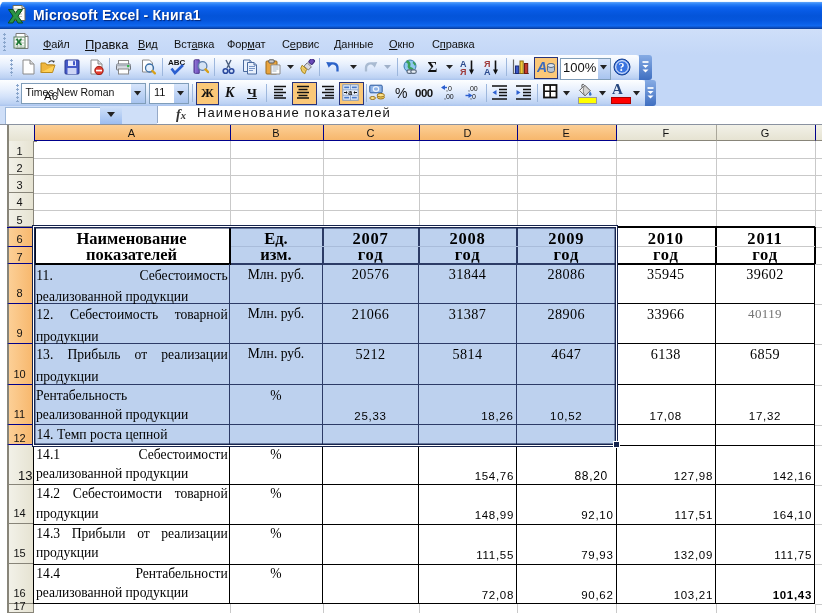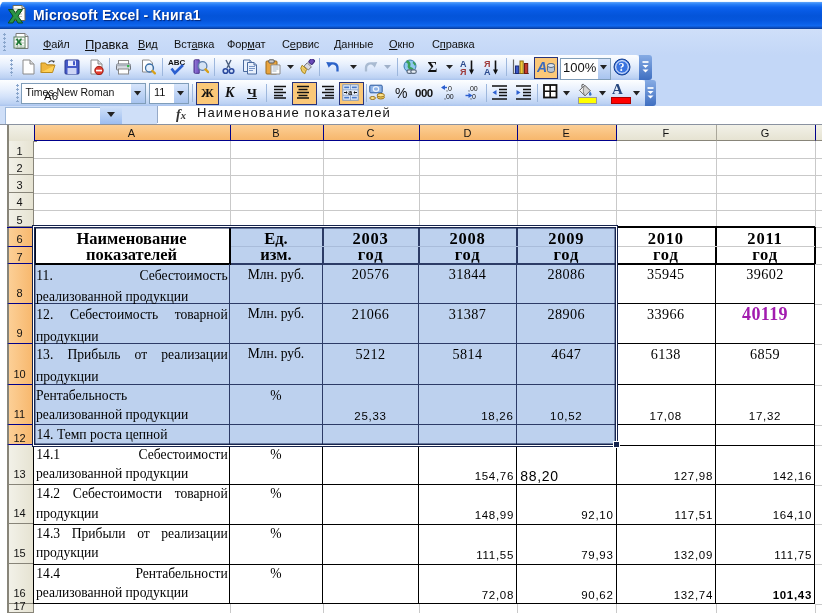--- a/index.html
+++ b/index.html
@@ -332,21 +332,21 @@
 <div class="a" style="left:6.5px;top:286.5px;width:26px;text-align:center;font-size:11px;color:#111">8</div>
 <div class="a" style="left:6.5px;top:303.5px;width:27px;height:40.0px;background:linear-gradient(90deg,#fccf96,#f7b76c);border-left:2px solid #888579;border-right:1.5px solid #00008b;border-bottom:1px solid #00008b;box-sizing:border-box"></div>
 <div class="a" style="left:6.5px;top:326.5px;width:26px;text-align:center;font-size:11px;color:#111">9</div>
 <div class="a" style="left:6.5px;top:343.5px;width:27px;height:41.0px;background:linear-gradient(90deg,#fccf96,#f7b76c);border-left:2px solid #888579;border-right:1.5px solid #00008b;border-bottom:1px solid #00008b;box-sizing:border-box"></div>
 <div class="a" style="left:6.5px;top:367.5px;width:26px;text-align:center;font-size:11px;color:#111">10</div>
 <div class="a" style="left:6.5px;top:384.5px;width:27px;height:40.0px;background:linear-gradient(90deg,#fccf96,#f7b76c);border-left:2px solid #888579;border-right:1.5px solid #00008b;border-bottom:1px solid #00008b;box-sizing:border-box"></div>
 <div class="a" style="left:6.5px;top:407.5px;width:26px;text-align:center;font-size:11px;color:#111">11</div>
 <div class="a" style="left:6.5px;top:424.5px;width:27px;height:20.5px;background:linear-gradient(90deg,#fccf96,#f7b76c);border-left:2px solid #888579;border-right:1.5px solid #00008b;border-bottom:1px solid #00008b;box-sizing:border-box"></div>
 <div class="a" style="left:6.5px;top:431.5px;width:26px;text-align:center;font-size:11px;color:#111">12</div>
 <div class="a" style="left:6.5px;top:445px;width:27px;height:39.5px;background:linear-gradient(90deg,#f2f1e8,#e6e3d2);border-left:2px solid #888579;border-right:1px solid #888579;border-bottom:1px solid #888579;box-sizing:border-box"></div>
-<div class="a" style="left:6.5px;top:467.5px;width:26px;text-align:center;font-size:11px;color:#111">13</div>
+<div class="a" style="left:6.5px;top:467.5px;width:26px;text-align:right;font-size:13px;color:#111">13</div>
 <div class="a" style="left:6.5px;top:484.5px;width:27px;height:39.5px;background:linear-gradient(90deg,#f2f1e8,#e6e3d2);border-left:2px solid #888579;border-right:1px solid #888579;border-bottom:1px solid #888579;box-sizing:border-box"></div>
 <div class="a" style="left:6.5px;top:507px;width:26px;text-align:center;font-size:11px;color:#111">14</div>
 <div class="a" style="left:6.5px;top:524px;width:27px;height:40px;background:linear-gradient(90deg,#f2f1e8,#e6e3d2);border-left:2px solid #888579;border-right:1px solid #888579;border-bottom:1px solid #888579;box-sizing:border-box"></div>
 <div class="a" style="left:6.5px;top:547px;width:26px;text-align:center;font-size:11px;color:#111">15</div>
 <div class="a" style="left:6.5px;top:564px;width:27px;height:39.5px;background:linear-gradient(90deg,#f2f1e8,#e6e3d2);border-left:2px solid #888579;border-right:1px solid #888579;border-bottom:1px solid #888579;box-sizing:border-box"></div>
 <div class="a" style="left:6.5px;top:586.5px;width:26px;text-align:center;font-size:11px;color:#111">16</div>
 <div class="a" style="left:6.5px;top:603.5px;width:27px;height:9.5px;background:linear-gradient(90deg,#f2f1e8,#e6e3d2);border-left:2px solid #888579;border-right:1px solid #888579;border-bottom:1px solid #888579;box-sizing:border-box"></div>
 <div class="a" style="left:6.5px;top:599.5px;width:26px;text-align:center;font-size:11px;color:#111">17</div>
 <div class="a" style="left:615.5px;top:124.5px;width:1.5px;height:16.5px;background:#00008b"></div>
 <div class="a" style="left:6.5px;top:226.5px;width:27px;height:1.5px;background:#00008b"></div>
@@ -419,21 +419,21 @@
 <div class="a" style="left:33.5px;top:523.5px;width:781.0px;height:1px;background:#000"></div>
 <div class="a" style="left:33.5px;top:563.5px;width:781.0px;height:1px;background:#000"></div>
 <div class="a" style="left:33.5px;top:603.0px;width:781.0px;height:1px;background:#000"></div>
 <div class="a" style="left:616px;top:444.5px;width:198.5px;height:1px;background:#000"></div>
 <div class="a" style="left:32px;top:225px;width:586px;height:221.5px;border:1.3px solid #16244e;box-shadow:inset 0 0 0 1px #fff,inset 0 0 0 2.4px #16244e;box-sizing:border-box"></div>
 <div class="a" style="left:612.5px;top:440.5px;width:7px;height:7px;background:#16244e;border:1px solid #fff;box-sizing:border-box"></div>
 <div class="a" style="left:36.5px;top:230.5px;width:190.0px;line-height:16.5px;font-family:'Liberation Serif',serif;font-size:16.5px;font-weight:bold;text-align:center;color:#000;white-space:nowrap;letter-spacing:0px">Наименование</div>
 <div class="a" style="left:36.5px;top:246.9px;width:190.0px;line-height:16.5px;font-family:'Liberation Serif',serif;font-size:16.5px;font-weight:bold;text-align:center;color:#000;white-space:nowrap;letter-spacing:0px">показателей</div>
 <div class="a" style="left:232.5px;top:230.5px;width:87.0px;line-height:16.5px;font-family:'Liberation Serif',serif;font-size:16.5px;font-weight:bold;text-align:center;color:#000;white-space:nowrap;letter-spacing:0px">Ед.</div>
 <div class="a" style="left:232.5px;top:246.9px;width:87.0px;line-height:16.5px;font-family:'Liberation Serif',serif;font-size:16.5px;font-weight:bold;text-align:center;color:#000;white-space:nowrap;letter-spacing:0px">изм.</div>
-<div class="a" style="left:325.5px;top:230.5px;width:90.0px;line-height:16.5px;font-family:'Liberation Serif',serif;font-size:16.5px;font-weight:bold;text-align:center;color:#000;white-space:nowrap;letter-spacing:0.8px">2003</div>
+<div class="a" style="left:325.5px;top:230.5px;width:90.0px;line-height:16.5px;font-family:'Liberation Serif',serif;font-size:16.5px;font-weight:bold;text-align:center;color:#000;white-space:nowrap;letter-spacing:0.8px">2007</div>
 <div class="a" style="left:325.5px;top:246.9px;width:90.0px;line-height:16.5px;font-family:'Liberation Serif',serif;font-size:16.5px;font-weight:bold;text-align:center;color:#000;white-space:nowrap;letter-spacing:0.8px">год</div>
 <div class="a" style="left:421.5px;top:230.5px;width:92.0px;line-height:16.5px;font-family:'Liberation Serif',serif;font-size:16.5px;font-weight:bold;text-align:center;color:#000;white-space:nowrap;letter-spacing:0.8px">2008</div>
 <div class="a" style="left:421.5px;top:246.9px;width:92.0px;line-height:16.5px;font-family:'Liberation Serif',serif;font-size:16.5px;font-weight:bold;text-align:center;color:#000;white-space:nowrap;letter-spacing:0.8px">год</div>
 <div class="a" style="left:519.5px;top:230.5px;width:93.5px;line-height:16.5px;font-family:'Liberation Serif',serif;font-size:16.5px;font-weight:bold;text-align:center;color:#000;white-space:nowrap;letter-spacing:0.8px">2009</div>
 <div class="a" style="left:519.5px;top:246.9px;width:93.5px;line-height:16.5px;font-family:'Liberation Serif',serif;font-size:16.5px;font-weight:bold;text-align:center;color:#000;white-space:nowrap;letter-spacing:0.8px">год</div>
 <div class="a" style="left:619px;top:230.5px;width:93.5px;line-height:16.5px;font-family:'Liberation Serif',serif;font-size:16.5px;font-weight:bold;text-align:center;color:#000;white-space:nowrap;letter-spacing:0.8px">2010</div>
 <div class="a" style="left:619px;top:246.9px;width:93.5px;line-height:16.5px;font-family:'Liberation Serif',serif;font-size:16.5px;font-weight:bold;text-align:center;color:#000;white-space:nowrap;letter-spacing:0.8px">год</div>
 <div class="a" style="left:718.5px;top:230.5px;width:93.0px;line-height:16.5px;font-family:'Liberation Serif',serif;font-size:16.5px;font-weight:bold;text-align:center;color:#000;white-space:nowrap;letter-spacing:0.8px">2011</div>
 <div class="a" style="left:718.5px;top:246.9px;width:93.0px;line-height:16.5px;font-family:'Liberation Serif',serif;font-size:16.5px;font-weight:bold;text-align:center;color:#000;white-space:nowrap;letter-spacing:0.8px">год</div>
 <div class="a ser" style="left:36.3px;top:268.9px;width:191.4px;line-height:13.6px;font-size:13.6px;display:flex;justify-content:space-between;color:#000">
@@ -451,21 +451,21 @@
     <span>12.</span>
     <span>Себестоимость</span>
     <span>товарной</span>
   </div>
 <div class="a" style="left:36.0px;top:329.7px;width:193.5px;line-height:13.6px;font-family:'Liberation Serif',serif;font-size:13.6px;font-weight:normal;text-align:left;color:#000;white-space:nowrap;letter-spacing:0px">продукции</div>
 <div class="a" style="left:232.5px;top:307.4px;width:87.0px;line-height:13.6px;font-family:'Liberation Serif',serif;font-size:13.6px;font-weight:normal;text-align:center;color:#000;white-space:nowrap;letter-spacing:0px">Млн. руб.</div>
 <div class="a" style="left:325.5px;top:306.9px;width:90.0px;line-height:14.2px;font-family:'Liberation Serif',serif;font-size:14.2px;font-weight:normal;text-align:center;color:#000;white-space:nowrap;letter-spacing:0.4px">21066</div>
 <div class="a" style="left:421.5px;top:306.9px;width:92.0px;line-height:14.2px;font-family:'Liberation Serif',serif;font-size:14.2px;font-weight:normal;text-align:center;color:#000;white-space:nowrap;letter-spacing:0.4px">31387</div>
 <div class="a" style="left:519.5px;top:306.9px;width:93.5px;line-height:14.2px;font-family:'Liberation Serif',serif;font-size:14.2px;font-weight:normal;text-align:center;color:#000;white-space:nowrap;letter-spacing:0.4px">28906</div>
 <div class="a" style="left:619px;top:306.9px;width:93.5px;line-height:14.2px;font-family:'Liberation Serif',serif;font-size:14.2px;font-weight:normal;text-align:center;color:#000;white-space:nowrap;letter-spacing:0.4px">33966</div>
-<div class="a" style="left:718.5px;top:306.9px;width:93.0px;line-height:14.2px;font-family:'Liberation Serif',serif;font-size:18px;font-weight:bold;text-align:center;color:#a21caf;white-space:nowrap;letter-spacing:0.4px">40119</div>
+<div class="a" style="left:718.5px;top:306.9px;width:93.0px;line-height:14.2px;font-family:'Liberation Serif',serif;font-size:13px;font-weight:normal;text-align:center;color:#737373;white-space:nowrap;letter-spacing:0.4px">40119</div>
 <div class="a ser" style="left:36.3px;top:348.4px;width:191.4px;line-height:13.6px;font-size:13.6px;display:flex;justify-content:space-between;color:#000">
     <span>13.</span>
     <span>Прибыль</span>
     <span>от</span>
     <span>реализации</span>
   </div>
 <div class="a" style="left:36.0px;top:369.7px;width:193.5px;line-height:13.6px;font-family:'Liberation Serif',serif;font-size:13.6px;font-weight:normal;text-align:left;color:#000;white-space:nowrap;letter-spacing:0px">продукции</div>
 <div class="a" style="left:232.5px;top:347.4px;width:87.0px;line-height:13.6px;font-family:'Liberation Serif',serif;font-size:13.6px;font-weight:normal;text-align:center;color:#000;white-space:nowrap;letter-spacing:0px">Млн. руб.</div>
 <div class="a" style="left:325.5px;top:346.9px;width:90.0px;line-height:14.2px;font-family:'Liberation Serif',serif;font-size:14.2px;font-weight:normal;text-align:center;color:#000;white-space:nowrap;letter-spacing:0.4px">5212</div>
 <div class="a" style="left:421.5px;top:346.9px;width:92.0px;line-height:14.2px;font-family:'Liberation Serif',serif;font-size:14.2px;font-weight:normal;text-align:center;color:#000;white-space:nowrap;letter-spacing:0.4px">5814</div>
@@ -481,21 +481,21 @@
 <div class="a" style="left:619px;top:411.2px;width:93.5px;line-height:11.5px;font-family:'Liberation Sans',sans-serif;font-size:11.5px;font-weight:normal;text-align:center;color:#000;white-space:nowrap;letter-spacing:0.7px">17,08</div>
 <div class="a" style="left:718.5px;top:411.2px;width:93.0px;line-height:11.5px;font-family:'Liberation Sans',sans-serif;font-size:11.5px;font-weight:normal;text-align:center;color:#000;white-space:nowrap;letter-spacing:0.7px">17,32</div>
 <div class="a" style="left:36.5px;top:428.4px;width:193.0px;line-height:13.6px;font-family:'Liberation Serif',serif;font-size:13.6px;font-weight:normal;text-align:left;color:#000;white-space:nowrap;letter-spacing:0px">14. Темп роста цепной</div>
 <div class="a ser" style="left:36.3px;top:447.9px;width:191.4px;line-height:13.6px;font-size:13.6px;display:flex;justify-content:space-between;color:#000">
     <span>14.1</span>
     <span>Себестоимости</span>
   </div>
 <div class="a" style="left:36.0px;top:467.4px;width:193.5px;line-height:13.6px;font-family:'Liberation Serif',serif;font-size:13.6px;font-weight:normal;text-align:left;color:#000;white-space:nowrap;letter-spacing:0px">реализованной продукции</div>
 <div class="a" style="left:232.5px;top:447.9px;width:87.0px;line-height:13.6px;font-family:'Liberation Serif',serif;font-size:13.6px;font-weight:normal;text-align:center;color:#000;white-space:nowrap;letter-spacing:0px">%</div>
 <div class="a" style="left:418.5px;top:470.9px;width:95.5px;line-height:11.5px;font-family:'Liberation Sans',sans-serif;font-size:11.5px;font-weight:normal;text-align:right;color:#000;white-space:nowrap;letter-spacing:0.7px">154,76</div>
-<div class="a" style="left:491px;top:470.9px;width:97.0px;line-height:11.5px;font-family:'Liberation Sans',sans-serif;font-size:14px;font-weight:normal;text-align:center;color:#000;white-space:nowrap;letter-spacing:0.7px">88,20</div>
+<div class="a" style="left:511px;top:470.9px;width:97.0px;line-height:11.5px;font-family:'Liberation Sans',sans-serif;font-size:12px;font-weight:normal;text-align:right;color:#000;white-space:nowrap;letter-spacing:0.7px">88,20</div>
 <div class="a" style="left:616px;top:470.9px;width:97.0px;line-height:11.5px;font-family:'Liberation Sans',sans-serif;font-size:11.5px;font-weight:normal;text-align:right;color:#000;white-space:nowrap;letter-spacing:0.7px">127,98</div>
 <div class="a" style="left:715.5px;top:470.9px;width:96.5px;line-height:11.5px;font-family:'Liberation Sans',sans-serif;font-size:11.5px;font-weight:normal;text-align:right;color:#000;white-space:nowrap;letter-spacing:0.7px">142,16</div>
 <div class="a ser" style="left:36.3px;top:487.4px;width:191.4px;line-height:13.6px;font-size:13.6px;display:flex;justify-content:space-between;color:#000">
     <span>14.2</span>
     <span>Себестоимости</span>
     <span>товарной</span>
   </div>
 <div class="a" style="left:36.0px;top:506.9px;width:193.5px;line-height:13.6px;font-family:'Liberation Serif',serif;font-size:13.6px;font-weight:normal;text-align:left;color:#000;white-space:nowrap;letter-spacing:0px">продукции</div>
 <div class="a" style="left:232.5px;top:487.4px;width:87.0px;line-height:13.6px;font-family:'Liberation Serif',serif;font-size:13.6px;font-weight:normal;text-align:center;color:#000;white-space:nowrap;letter-spacing:0px">%</div>
 <div class="a" style="left:418.5px;top:510.4px;width:95.5px;line-height:11.5px;font-family:'Liberation Sans',sans-serif;font-size:11.5px;font-weight:normal;text-align:right;color:#000;white-space:nowrap;letter-spacing:0.7px">148,99</div>
@@ -515,13 +515,13 @@
 <div class="a" style="left:616px;top:550.4px;width:97.0px;line-height:11.5px;font-family:'Liberation Sans',sans-serif;font-size:11.5px;font-weight:normal;text-align:right;color:#000;white-space:nowrap;letter-spacing:0.7px">132,09</div>
 <div class="a" style="left:715.5px;top:550.4px;width:96.5px;line-height:11.5px;font-family:'Liberation Sans',sans-serif;font-size:11.5px;font-weight:normal;text-align:right;color:#000;white-space:nowrap;letter-spacing:0.7px">111,75</div>
 <div class="a ser" style="left:36.3px;top:566.9px;width:191.4px;line-height:13.6px;font-size:13.6px;display:flex;justify-content:space-between;color:#000">
     <span>14.4</span>
     <span>Рентабельности</span>
   </div>
 <div class="a" style="left:36.0px;top:586.4px;width:193.5px;line-height:13.6px;font-family:'Liberation Serif',serif;font-size:13.6px;font-weight:normal;text-align:left;color:#000;white-space:nowrap;letter-spacing:0px">реализованной продукции</div>
 <div class="a" style="left:232.5px;top:566.9px;width:87.0px;line-height:13.6px;font-family:'Liberation Serif',serif;font-size:13.6px;font-weight:normal;text-align:center;color:#000;white-space:nowrap;letter-spacing:0px">%</div>
 <div class="a" style="left:418.5px;top:589.9px;width:95.5px;line-height:11.5px;font-family:'Liberation Sans',sans-serif;font-size:11.5px;font-weight:normal;text-align:right;color:#000;white-space:nowrap;letter-spacing:0.7px">72,08</div>
 <div class="a" style="left:516.5px;top:589.9px;width:97.0px;line-height:11.5px;font-family:'Liberation Sans',sans-serif;font-size:11.5px;font-weight:normal;text-align:right;color:#000;white-space:nowrap;letter-spacing:0.7px">90,62</div>
-<div class="a" style="left:616px;top:589.9px;width:97.0px;line-height:11.5px;font-family:'Liberation Sans',sans-serif;font-size:11.5px;font-weight:normal;text-align:right;color:#000;white-space:nowrap;letter-spacing:0.7px">132,74</div>
+<div class="a" style="left:616px;top:589.9px;width:97.0px;line-height:11.5px;font-family:'Liberation Sans',sans-serif;font-size:11.5px;font-weight:normal;text-align:right;color:#000;white-space:nowrap;letter-spacing:0.7px">103,21</div>
 <div class="a" style="left:715.5px;top:589.9px;width:96.5px;line-height:11.5px;font-family:'Liberation Sans',sans-serif;font-size:11.5px;font-weight:bold;text-align:right;color:#000;white-space:nowrap;letter-spacing:0.7px">101,43</div>
 </body></html>

